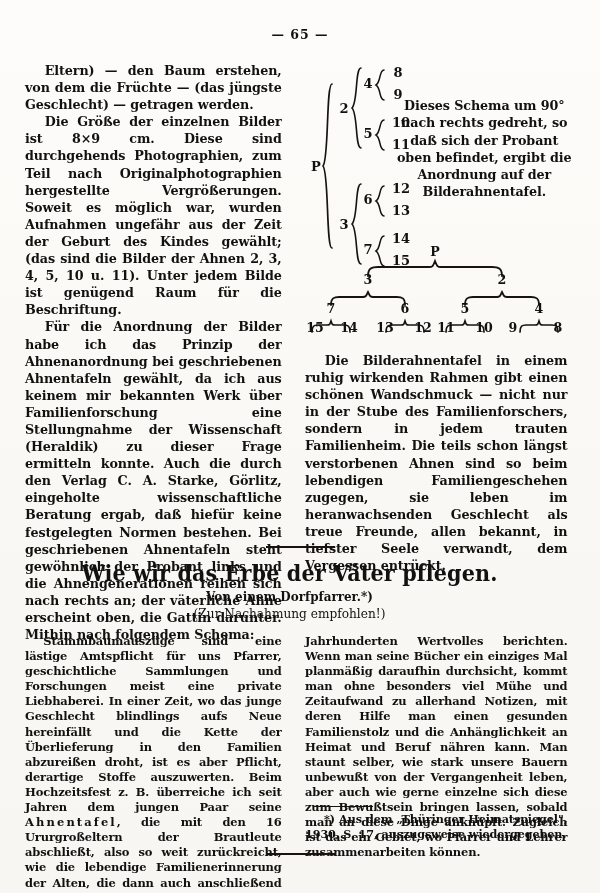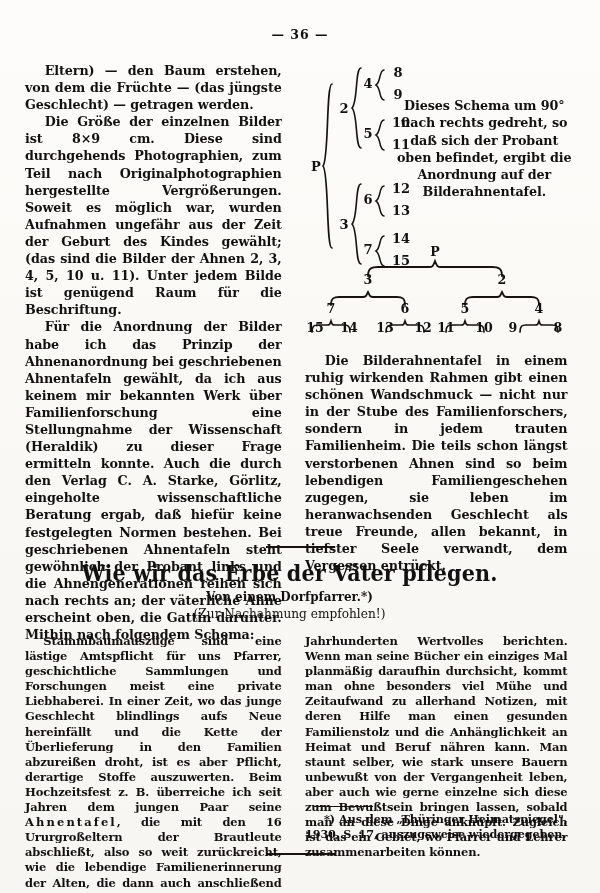--- a/index.html
+++ b/index.html
@@ -232,21 +232,21 @@
     line-height: 14.6px;
     text-align: justify;
     text-indent: 1.7em;
   }
 </style>
 </head>
 <body>
 
 <div class="page"></div>
 
-<div class="folio">— 36 —</div>
+<div class="folio">— 65 —</div>
 
 <div class="col-left-top frak blackletter">
   <p>Eltern) — den Baum erstehen, von dem die Früchte — (das jüngste Geschlecht) — getragen werden.</p>
   <p>Die Größe der einzelnen Bilder ist 8×9 cm. Diese sind durchgehends Photographien, zum Teil nach Originalphotographien hergestellte Vergrößerungen. Soweit es möglich war, wurden Aufnahmen ungefähr aus der Zeit der Geburt des Kindes gewählt; (das sind die Bilder der Ahnen 2, 3, 4, 5, 10 u. 11). Unter jedem Bilde ist genügend Raum für die Beschriftung.</p>
   <p>Für die Anordnung der Bilder habe ich das Prinzip der Ahnenanordnung bei geschriebenen Ahnentafeln gewählt, da ich aus keinem mir bekannten Werk über Familienforschung eine Stellungnahme der Wissenschaft (Heraldik) zu dieser Frage ermitteln konnte. Auch die durch den Verlag C. A. Starke, Görlitz, eingeholte wissenschaftliche Beratung ergab, daß hiefür keine festgelegten Normen bestehen. Bei geschriebenen Ahnentafeln steht gewöhnlich der Probant links und die Ahnengenerationen reihen sich nach rechts an; der väterliche Ahne erscheint oben, die Gattin darunter. Mithin nach folgendem Schema:</p>
 </div>
 
 <div class="brace-diagram">
 
   <span class="bd-label" style="left:10px; top:100px;">P</span>

